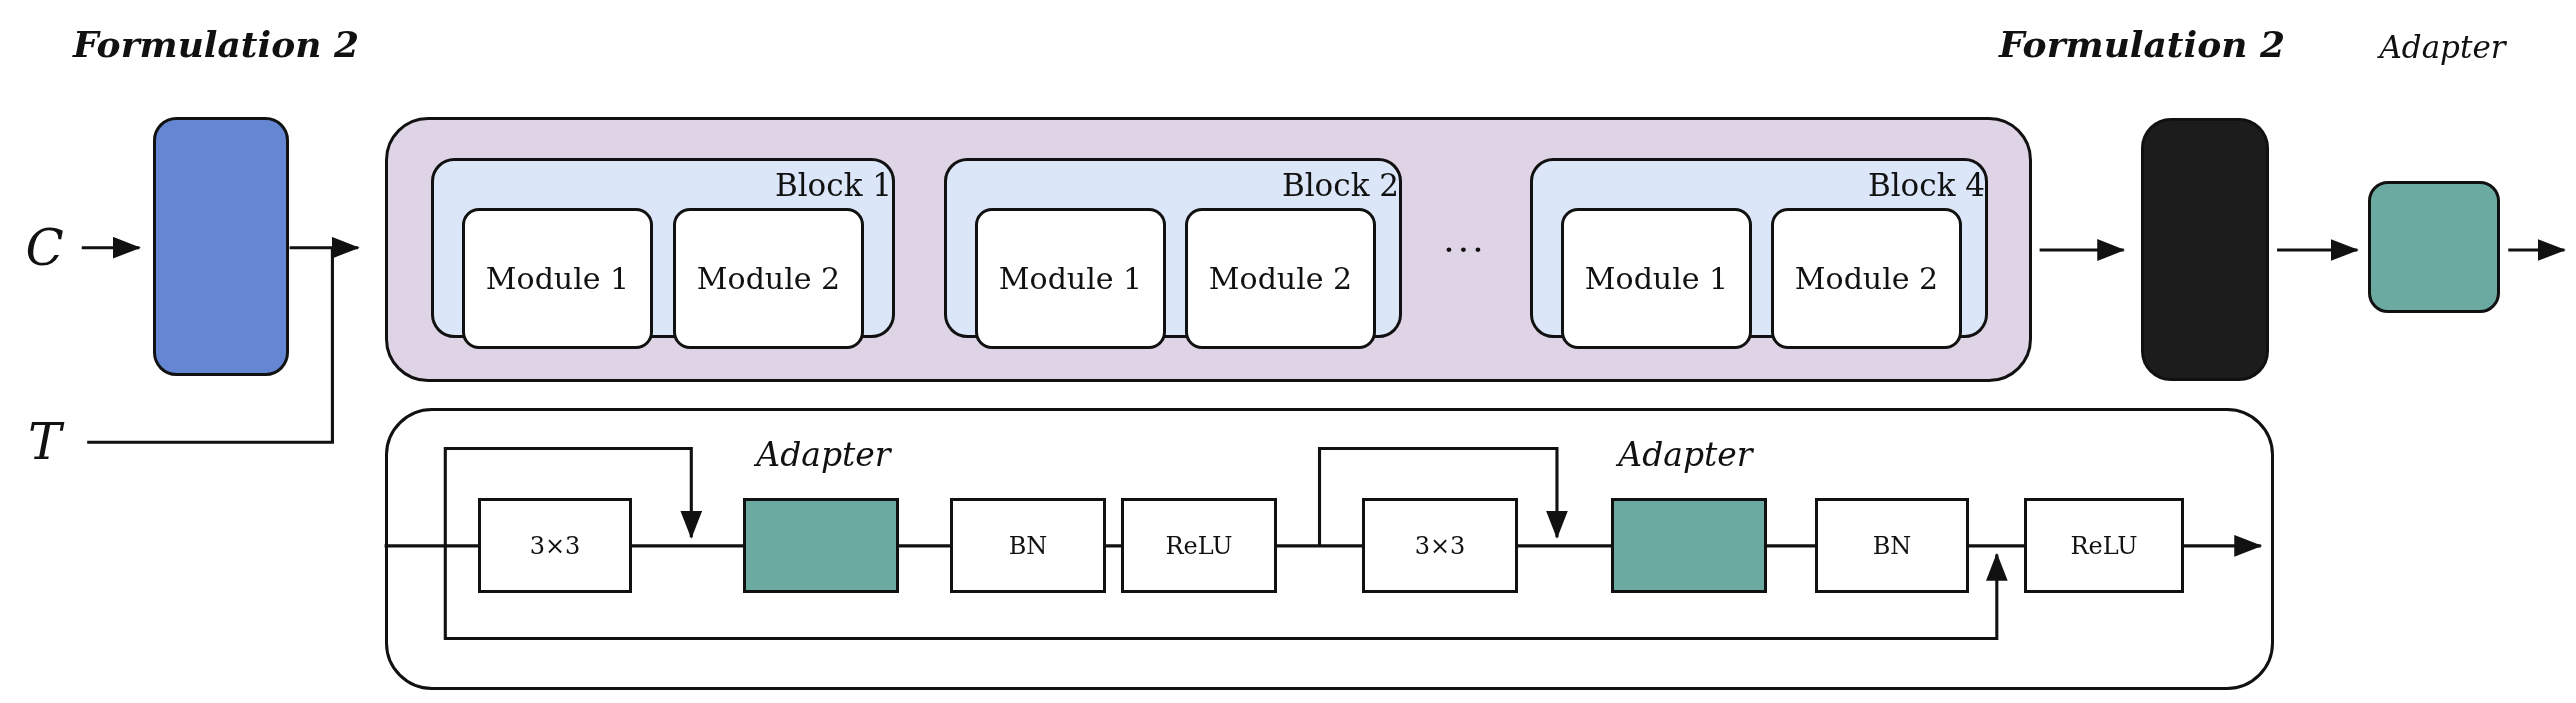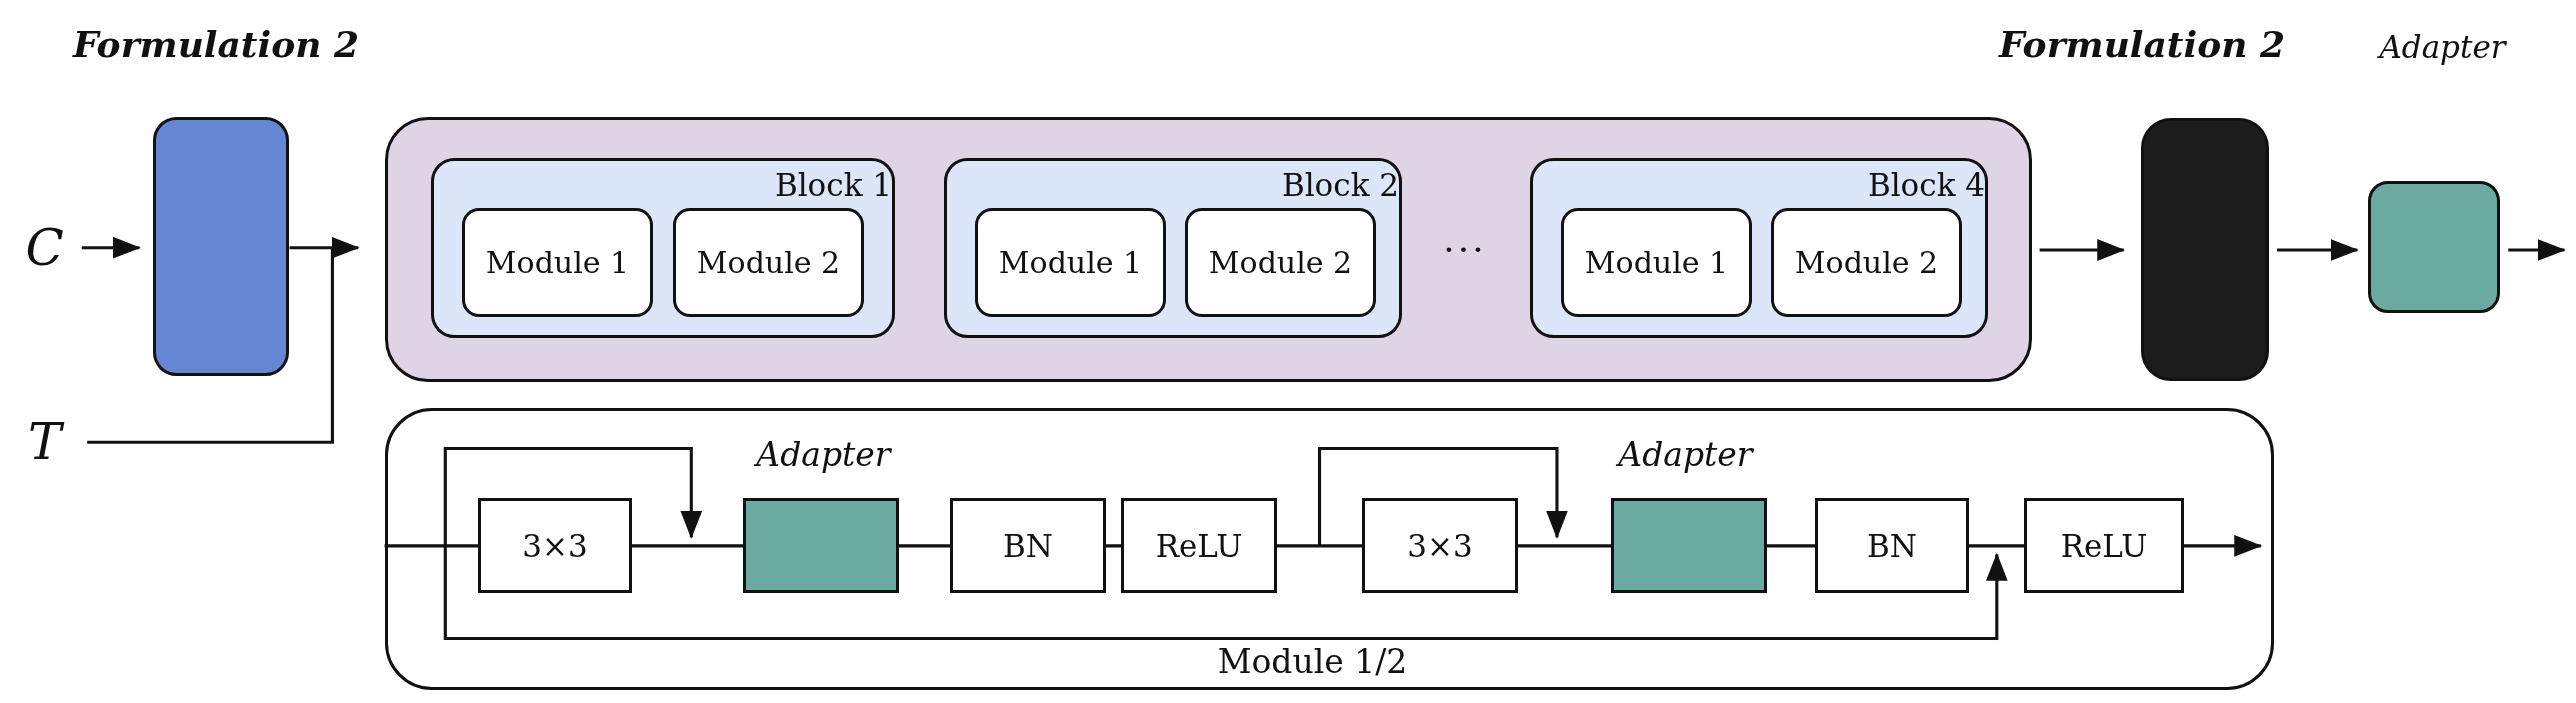--- a/index.html
+++ b/index.html
@@ -24,31 +24,31 @@
   .input-t{left:15.6px;top:414px;width:58px;height:56px;}
 
   
   .blue-box{left:153px;top:117px;width:136px;height:259px;background:#6486d3;border:3.1px solid #111;border-radius:23.4px;}
   .pink{left:385px;top:117px;width:1647px;height:265px;background:#dfd4e5;border:3.1px solid #111;border-radius:43px;}
   .block{top:158px;height:180px;background:#dbe6f8;border:3.1px solid #111;border-radius:23.4px;}
   .block1{left:431px;width:464px;}
   .block2{left:944px;width:458px;}
   .block4{left:1530px;width:458px;}
   .blk-label{position:absolute;top:6.2px;left:0;width:100%;text-align:right;font-size:31px;}
-  .module{top:208px;width:191px;height:109px;background:#ffffff;border:3.1px solid #111;border-radius:17px;font-size:30px;}
+  .module{top:208px;width:191px;height:141px;background:#ffffff;border:3.1px solid #111;border-radius:17px;font-size:30px;}
   .b1m1{left:462px;} .b1m2{left:673px;}
   .b2m1{left:975px;}.b2m2{left:1185px;}
   .b4m1{left:1561px;}.b4m2{left:1771px;}
   .dots{left:1426px;top:224px;width:78px;height:50px;font-size:36px;letter-spacing:3.1px;}
   .black-box{left:2141px;top:118px;width:128px;height:263px;background:#1c1c1c;border:3.1px solid #111;border-radius:30px;}
   .green-cls{left:2368px;top:181px;width:132px;height:132px;background:#6baaa0;border:3.1px solid #111;border-radius:20px;}
 
   
   .outer-bottom{left:385px;top:408px;width:1889px;height:282px;background:#ffffff;border:3.1px solid #111;border-radius:47px;}
-  .opbox{top:498px;height:95px;background:#ffffff;border:3.1px solid #111;font-size:31px;}
+  .opbox{top:498px;height:95px;background:#ffffff;border:3.1px solid #111;font-size:24px;}
   .conv1{left:478px;width:154px;}
   .green-ad{background:#6baaa0;}
   .ad1{left:743px;top:498px;width:156px;height:95px;border:3.1px solid #111;}
   .bn1{left:950px;width:156px;}
   .relu1{left:1121px;width:156px;}
   .conv2{left:1362px;width:156px;}
   .ad2{left:1611px;top:498px;width:156px;height:95px;border:3.1px solid #111;}
   .bn2{left:1815px;width:154px;}
   .relu2{left:2024px;width:160px;}
   .adapter-lbl{top:434px;width:183px;height:40px;font-style:italic;font-size:33px;}
@@ -127,16 +127,15 @@
   <div class="abs center opbox conv1">3×3</div>
   <div class="abs green-ad ad1"></div>
   <div class="abs center opbox bn1">BN</div>
   <div class="abs center opbox relu1">ReLU</div>
 
   <div class="abs center opbox conv2">3×3</div>
   <div class="abs green-ad ad2"></div>
   <div class="abs center opbox bn2">BN</div>
   <div class="abs center opbox relu2">ReLU</div>
 
-  <div class="abs center footer-lbl">Module 1/2</div>
 
 </div>
 
 
 </body></html>

